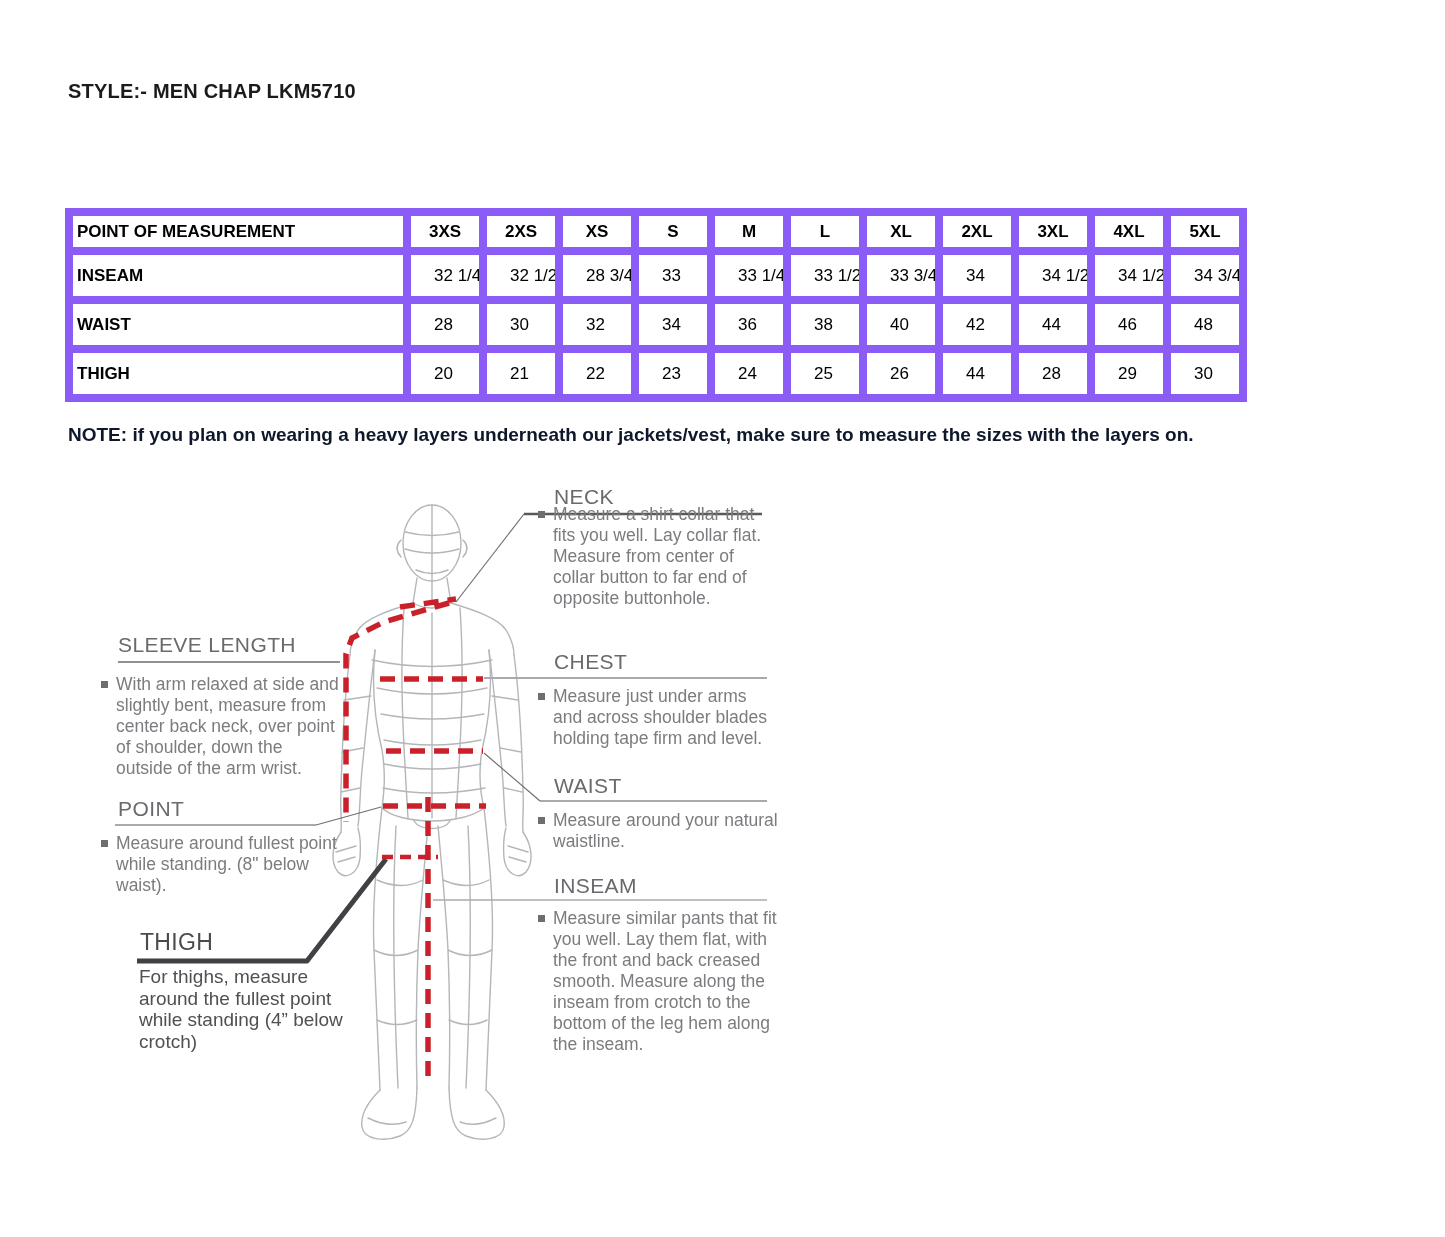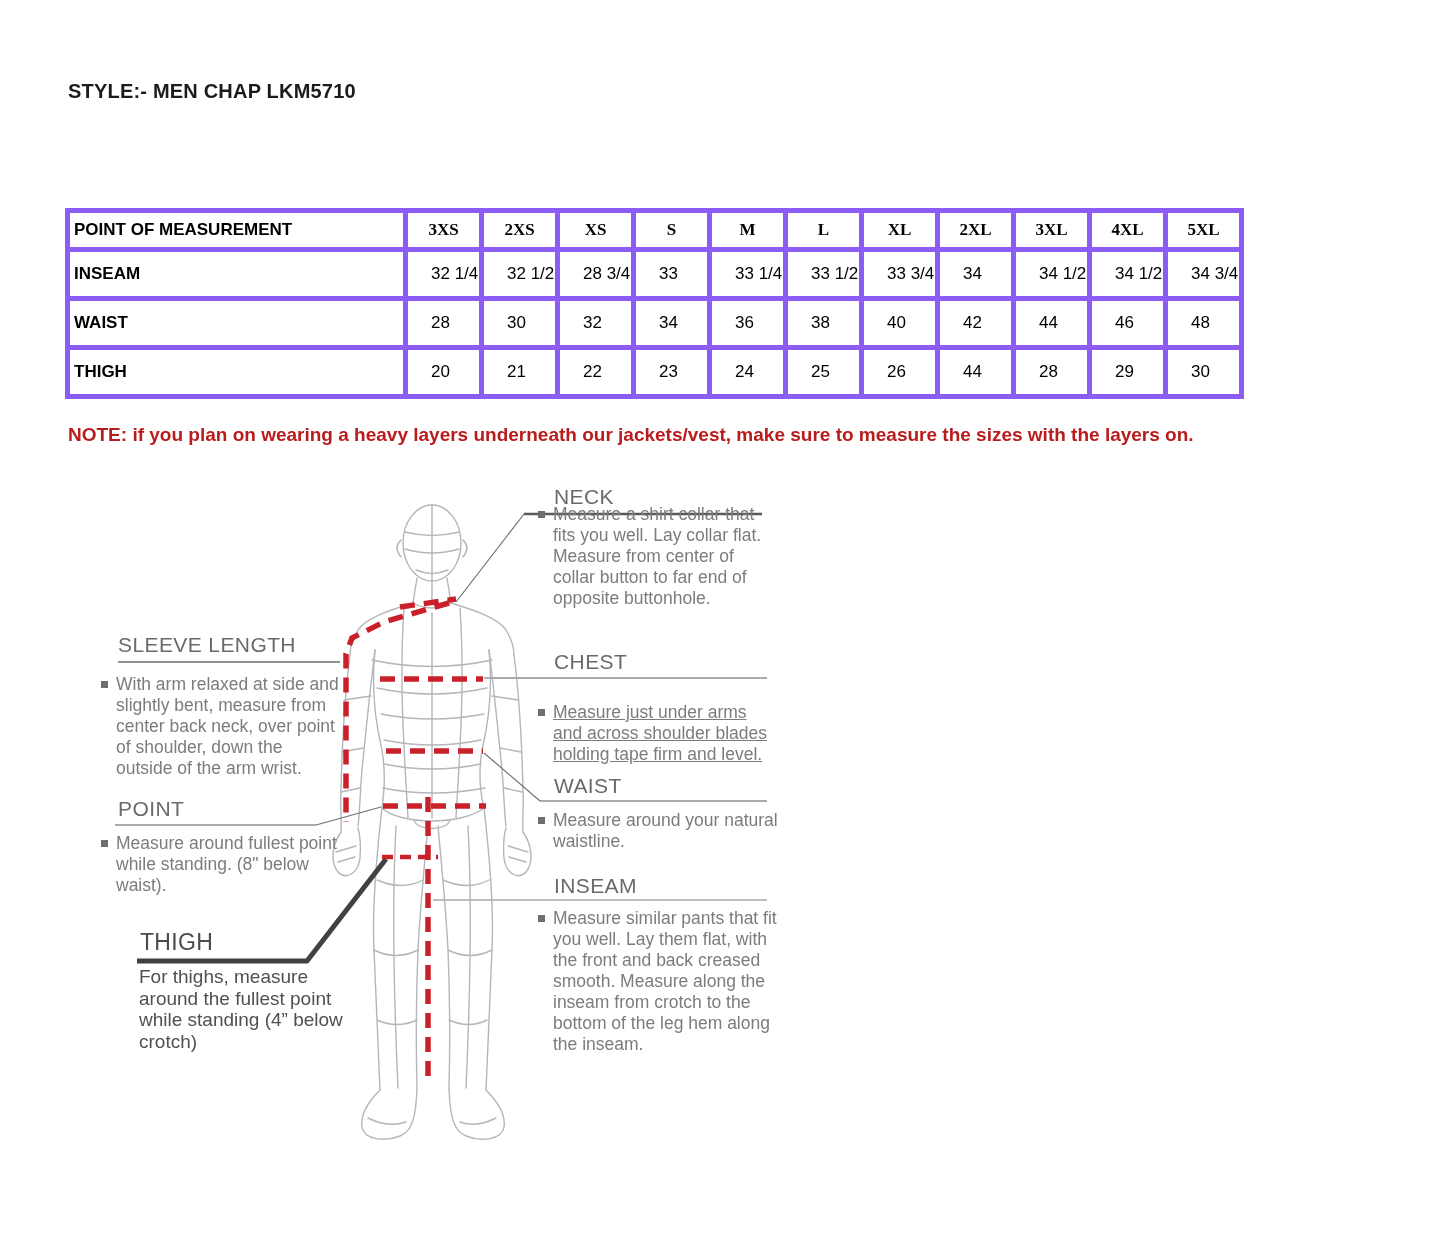--- a/index.html
+++ b/index.html
@@ -9,31 +9,31 @@
   }
   .title {
     position:absolute; left:68px; top:80px;
     font-size:20px; font-weight:bold; color:#1b1b1b; letter-spacing:0.2px;
   }
   table.size-table {
     position:absolute; left:65px; top:208px; width:1174px;
     border-collapse:collapse; table-layout:fixed;
   }
   table.size-table th, table.size-table td {
-    border:5px solid #8b5cf6; font-size:17px; overflow:hidden; white-space:nowrap;
+    border:8px solid #8b5cf6; font-size:17px; overflow:hidden; white-space:nowrap;
   }
   tr.hdr-row { height:39px; }
   tr.data-row { height:49px; }
   th.poml { text-align:left; padding-left:4px; font-size:17px; }
-  th.size-h { font-size:17px;font-family:Liberation Serif, serif; }
+  th.size-h { font-size:17px; }
   td.rlabel { font-weight:bold; text-align:left; padding-left:4px; }
   td.val { font-weight:normal; text-align:left; padding-left:23px; }
   .note {
     position:absolute; left:68px; top:424px; width:1320px;
-    font-size:19px; font-weight:bold; color:#b91c1c;
+    font-size:19px; font-weight:bold; color:#0f172a;
   }
   .dlabel {
     position:absolute; font-size:21px; color:#696a6d; letter-spacing:0.4px;text-align:center;
   }
   .thigh-label { font-size:23px; color:#4a4b4e; letter-spacing:0.3px; }
   .callout {
     position:absolute; display:flex; gap:8px;
     font-size:17.5px; line-height:21px; color:#7b7c7f;
   }
   .bullet { flex:0 0 auto; width:7px; height:7px; background:#6d6e71; margin-top:7px; }
@@ -230,21 +230,21 @@
 <div class="dlabel thigh-label" style="left:140px; top:929px;">THIGH</div>
 <div class="thigh-desc">For thighs, measure around the fullest point while standing (4” below crotch)</div>
 
 <div class="dlabel" style="left:554px; top:485px;">NECK</div>
 <div class="callout" style="left:538px; top:504px;">
   <span class="bullet"></span>
   <div class="callout-text">Measure a shirt collar that fits you well. Lay collar flat. Measure from center of collar button to far end of opposite buttonhole.</div>
 </div>
 
 <div class="dlabel" style="left:554px; top:650px;">CHEST</div>
-<div class="callout" style="left:538px; top:702px;text-decoration:underline;">
+<div class="callout" style="left:538px; top:686px;">
   <span class="bullet"></span>
   <div class="callout-text">Measure just under arms and across shoulder blades holding tape firm and level.</div>
 </div>
 
 <div class="dlabel" style="left:554px; top:774px;">WAIST</div>
 <div class="callout" style="left:538px; top:810px;">
   <span class="bullet"></span>
   <div class="callout-text">Measure around your natural waistline.</div>
 </div>
 

